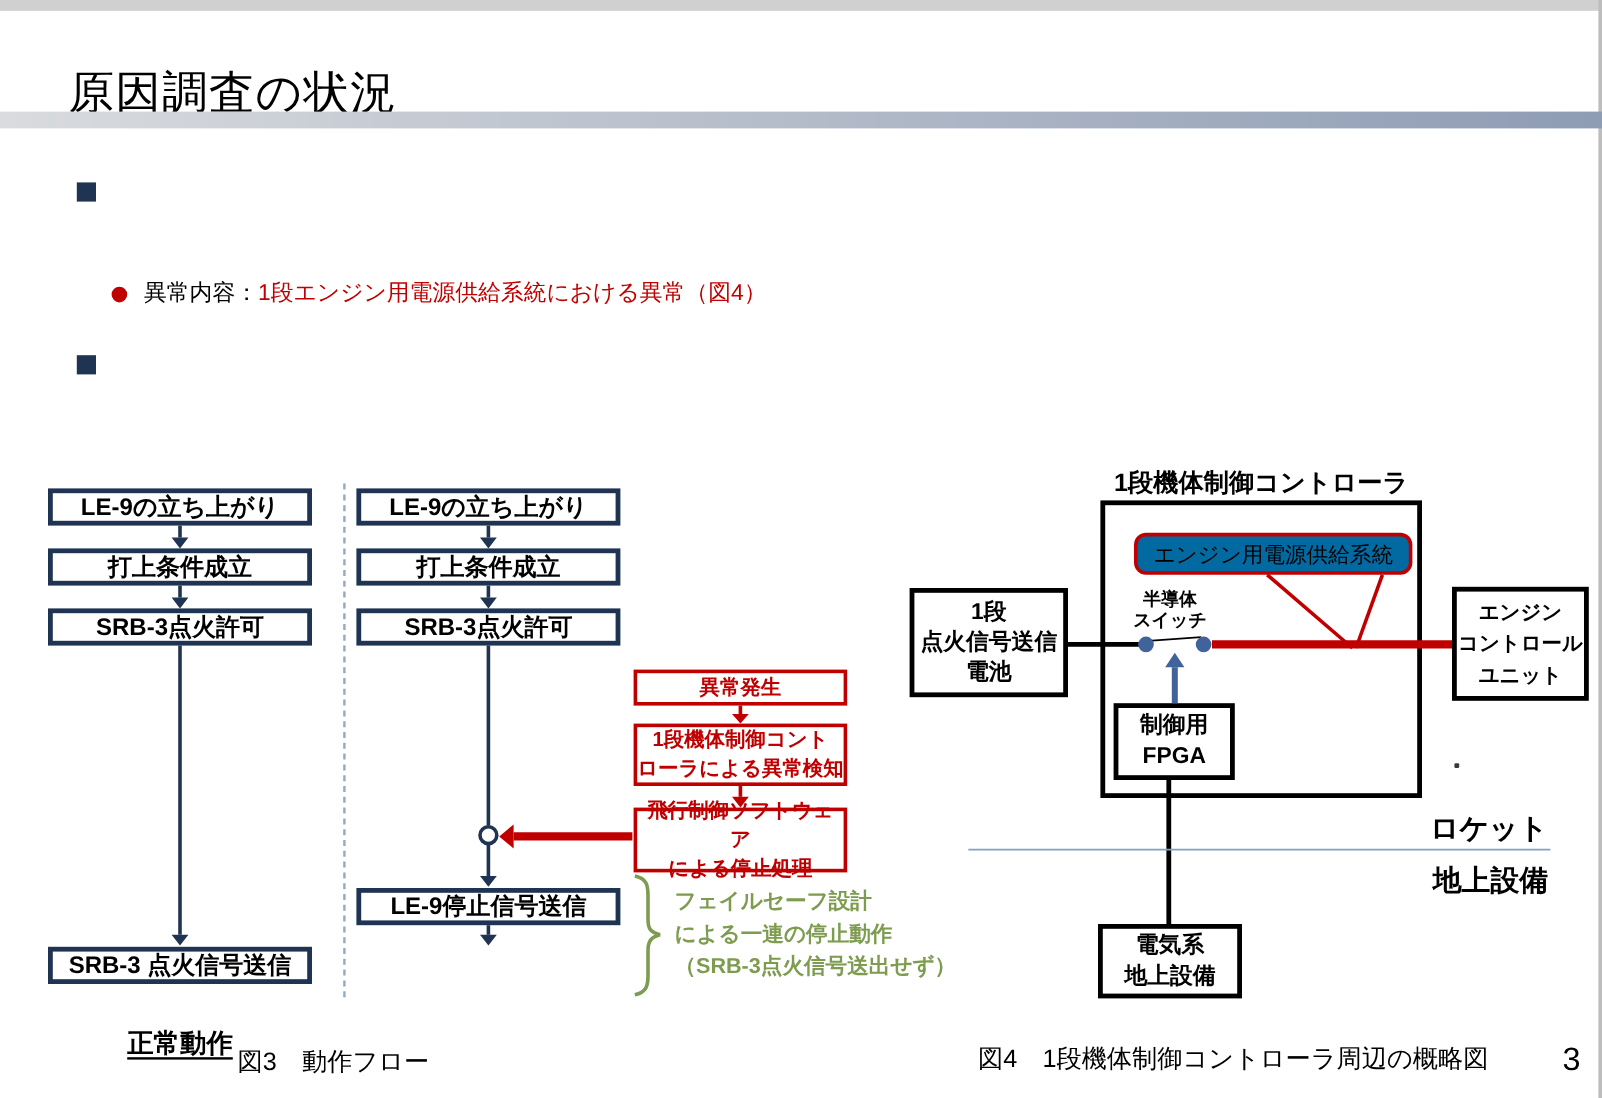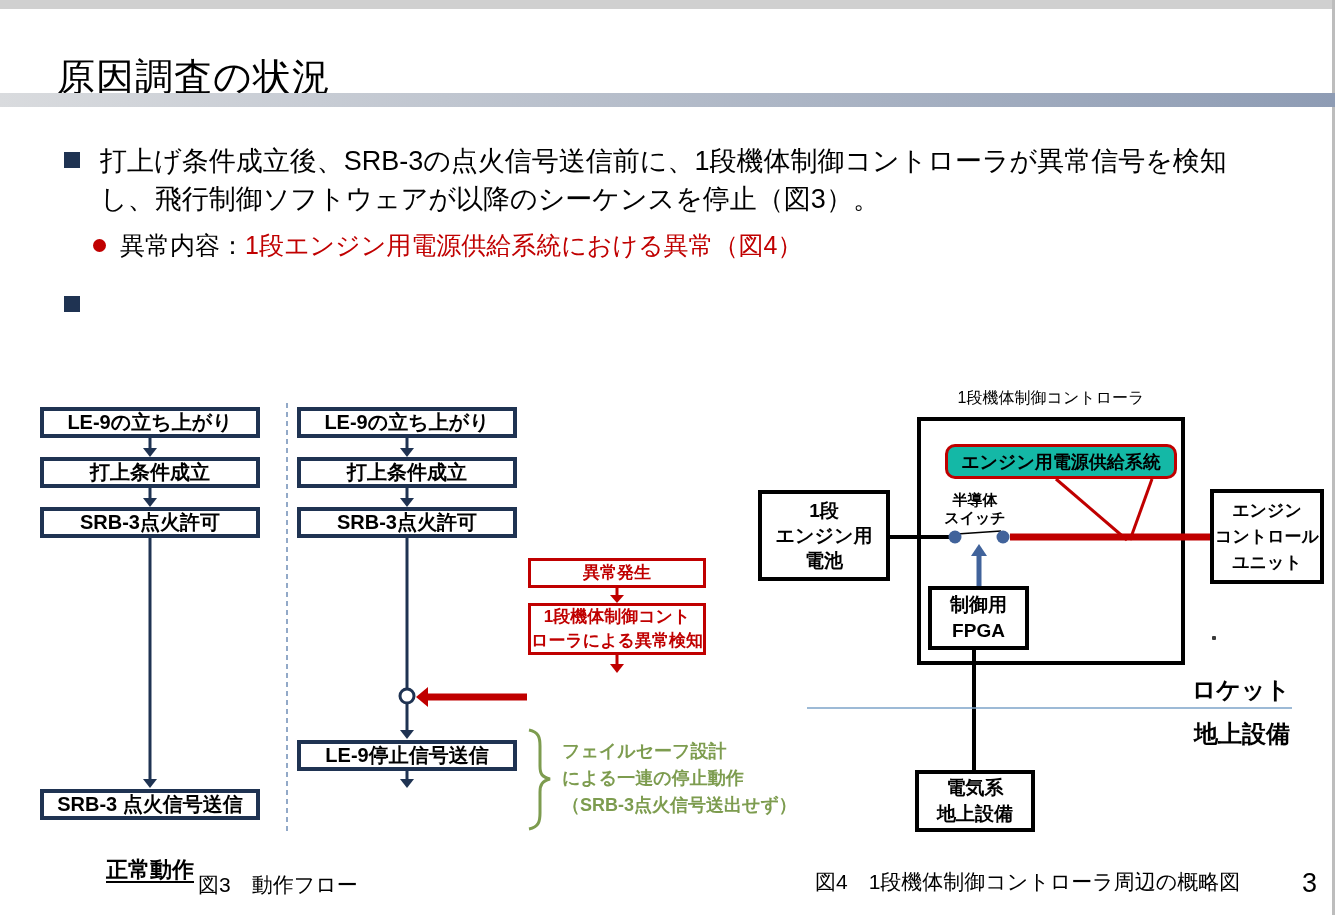--- a/index.html
+++ b/index.html
@@ -10,42 +10,42 @@
   .slide{position:relative;width:1335px;height:915px;background:#fff;overflow:hidden;
          font-family:"Liberation Sans","DejaVu Sans",sans-serif;color:#000;}
   .top-strip{position:absolute;left:0;top:0;width:100%;height:9px;background:#d0d0d0;}
   .right-strip{position:absolute;right:0;top:0;width:3px;height:100%;background:#bdbdbd;}
   .title{position:absolute;left:57px;top:27px;font-size:38px;letter-spacing:1px;font-weight:500;}
   .title-bar{position:absolute;left:0;top:93px;width:100%;height:14px;
              background:linear-gradient(to right,var(--bar-left),var(--bar-right));}
   .bullet-sq{position:absolute;width:16px;height:16px;background:var(--navy);}
   .bullet-dot{position:absolute;width:13px;height:13px;border-radius:50%;background:var(--red);}
   .btext{position:absolute;white-space:pre-line;font-size:27px;line-height:38px;margin:0;}
-  .subtext{position:absolute;white-space:pre-line;font-size:25px;line-height:34px;margin:0;}
+  .subtext{position:absolute;white-space:pre-line;font-size:19px;line-height:34px;margin:0;}
   .red{color:var(--red);}
   .fbox{position:absolute;box-sizing:border-box;border:4px solid var(--navy);background:#fff;
         display:flex;align-items:center;justify-content:center;text-align:center;
         font-weight:bold;font-size:20px;white-space:pre-line;}
   .rbox{position:absolute;box-sizing:border-box;border:3px solid var(--red);background:#fff;
         color:var(--red);display:flex;align-items:center;justify-content:center;text-align:center;
         font-weight:bold;font-size:17px;line-height:24px;white-space:pre-line;}
   .blackbox{position:absolute;box-sizing:border-box;border:4px solid #000;background:#fff;
         display:flex;align-items:center;justify-content:center;text-align:center;
         font-weight:bold;font-size:19px;line-height:26px;white-space:pre-line;}
   .bigbox{position:absolute;box-sizing:border-box;border:4px solid #000;background:transparent;}
   .callout{position:absolute;box-sizing:border-box;border:3px solid var(--red);border-radius:10px;
-        background:#14b8a6;display:flex;align-items:center;justify-content:center;
-        font-weight:bold;font-size:18px;}
+        background:#0369a1;display:flex;align-items:center;justify-content:center;
+        font-weight:normal;font-size:18px;}
   .flow-label{position:absolute;font-weight:bold;font-size:22px;text-align:center;
         text-decoration:underline;text-underline-offset:4px;}
   .caption{position:absolute;font-size:21px;}
   .green-note{position:absolute;color:var(--green);font-weight:bold;font-size:18px;line-height:27px;white-space:pre-line;}
   .small-label{position:absolute;font-weight:bold;font-size:15px;line-height:18px;text-align:center;white-space:pre-line;}
   .side-label{position:absolute;font-size:24px;font-weight:bold;text-align:right;width:140px;}
-  .ctrl-label{position:absolute;font-weight:normal;font-size:16px;text-align:center;}
+  .ctrl-label{position:absolute;font-weight:bold;font-size:21px;text-align:center;}
   .pagenum{position:absolute;font-size:27px;}
   .stray{position:absolute;width:4px;height:4px;background:#3a3a3a;border-radius:1px;}
   svg.connectors{position:absolute;left:0;top:0;pointer-events:none;}
   .ln-navy{stroke:var(--navy);stroke-width:3;fill:none;}
   .hd-navy{fill:var(--navy);stroke:none;}
   .ln-red{stroke:var(--red);stroke-width:3;fill:none;}
   .ln-red-thick{stroke:var(--red);stroke-width:7;fill:none;}
   .hd-red{fill:var(--red);stroke:none;}
   .circ{fill:#fff;stroke:var(--navy);stroke-width:3;}
   .brace{stroke:var(--green);stroke-width:3;fill:none;}
@@ -62,56 +62,56 @@
 
 <div class="slide">
 
   <div class="top-strip"></div>
   <div class="right-strip"></div>
 
   <h1 class="title">原因調査の状況</h1>
   <div class="title-bar"></div>
 
   <span class="bullet-sq" style="left:64px;top:152px;"></span>
-  <p class="btext" style="left:100px;top:142px;width:1210px;"><span>打上げ条件成立後、SRB-3の点火信号送信前に、1段機体制御コントローラが異常信号を検知
-し、飛行制御ソフトウェアが以降のシーケンスを停止（図3）。</span></p>
 
   <span class="bullet-dot" style="left:93px;top:239px;"></span>
   <p class="subtext" style="left:120px;top:228px;width:1190px;"><span>異常内容：</span><span class="red">1段エンジン用電源供給系統における異常（図4）</span></p>
 
   <span class="bullet-sq" style="left:64px;top:296px;"></span>
 
   <div class="fbox" style="left:40px;top:407px;width:220px;height:31px;">LE-9の立ち上がり</div>
   <div class="fbox" style="left:40px;top:457px;width:220px;height:31px;">打上条件成立</div>
   <div class="fbox" style="left:40px;top:507px;width:220px;height:31px;">SRB-3点火許可</div>
   <div class="fbox" style="left:40px;top:789px;width:220px;height:31px;">SRB-3 点火信号送信</div>
   <div class="flow-label" style="left:40px;top:855px;width:220px;">正常動作</div>
 
   <div class="fbox" style="left:297px;top:407px;width:220px;height:31px;">LE-9の立ち上がり</div>
   <div class="fbox" style="left:297px;top:457px;width:220px;height:31px;">打上条件成立</div>
   <div class="fbox" style="left:297px;top:507px;width:220px;height:31px;">SRB-3点火許可</div>
   <div class="fbox" style="left:297px;top:740px;width:220px;height:31px;">LE-9停止信号送信</div>
 
   <div class="rbox" style="left:528px;top:558px;width:178px;height:30px;">異常発生</div>
   <div class="rbox" style="left:528px;top:603px;width:178px;height:52px;">1段機体制御コント
 ローラによる異常検知</div>
+  <div class="rbox" style="left:528px;top:673px;width:178px;height:54px;">飛行制御ソフトウェア
+による停止処理</div>
 
   <div class="green-note" style="left:562px;top:738px;">フェイルセーフ設計
 による一連の停止動作
 （SRB-3点火信号送出せず）</div>
 
   <div class="caption" style="left:198px;top:871px;">図3　動作フロー</div>
 
   <div class="ctrl-label" style="left:917px;top:388px;width:268px;">1段機体制御コントローラ</div>
   <div class="bigbox" style="left:917px;top:417px;width:268px;height:248px;"></div>
   <div class="callout" style="left:945px;top:444px;width:232px;height:35px;">エンジン用電源供給系統</div>
   <div class="small-label" style="left:932px;top:491px;width:86px;">半導体
 スイッチ</div>
   <div class="blackbox" style="left:758px;top:490px;width:132px;height:91px;line-height:25px;">1段
-エンジン用
+点火信号送信
 電池</div>
   <div class="blackbox" style="left:1210px;top:489px;width:114px;height:95px;font-size:17px;">エンジン
 コントロール
 ユニット</div>
   <div class="blackbox" style="left:928px;top:586px;width:101px;height:64px;">制御用
 FPGA</div>
   <div class="blackbox" style="left:915px;top:770px;width:120px;height:62px;">電気系
 地上設備</div>
   <div class="side-label" style="left:1150px;top:674px;">ロケット</div>
   <div class="side-label" style="left:1150px;top:718px;">地上設備</div>

